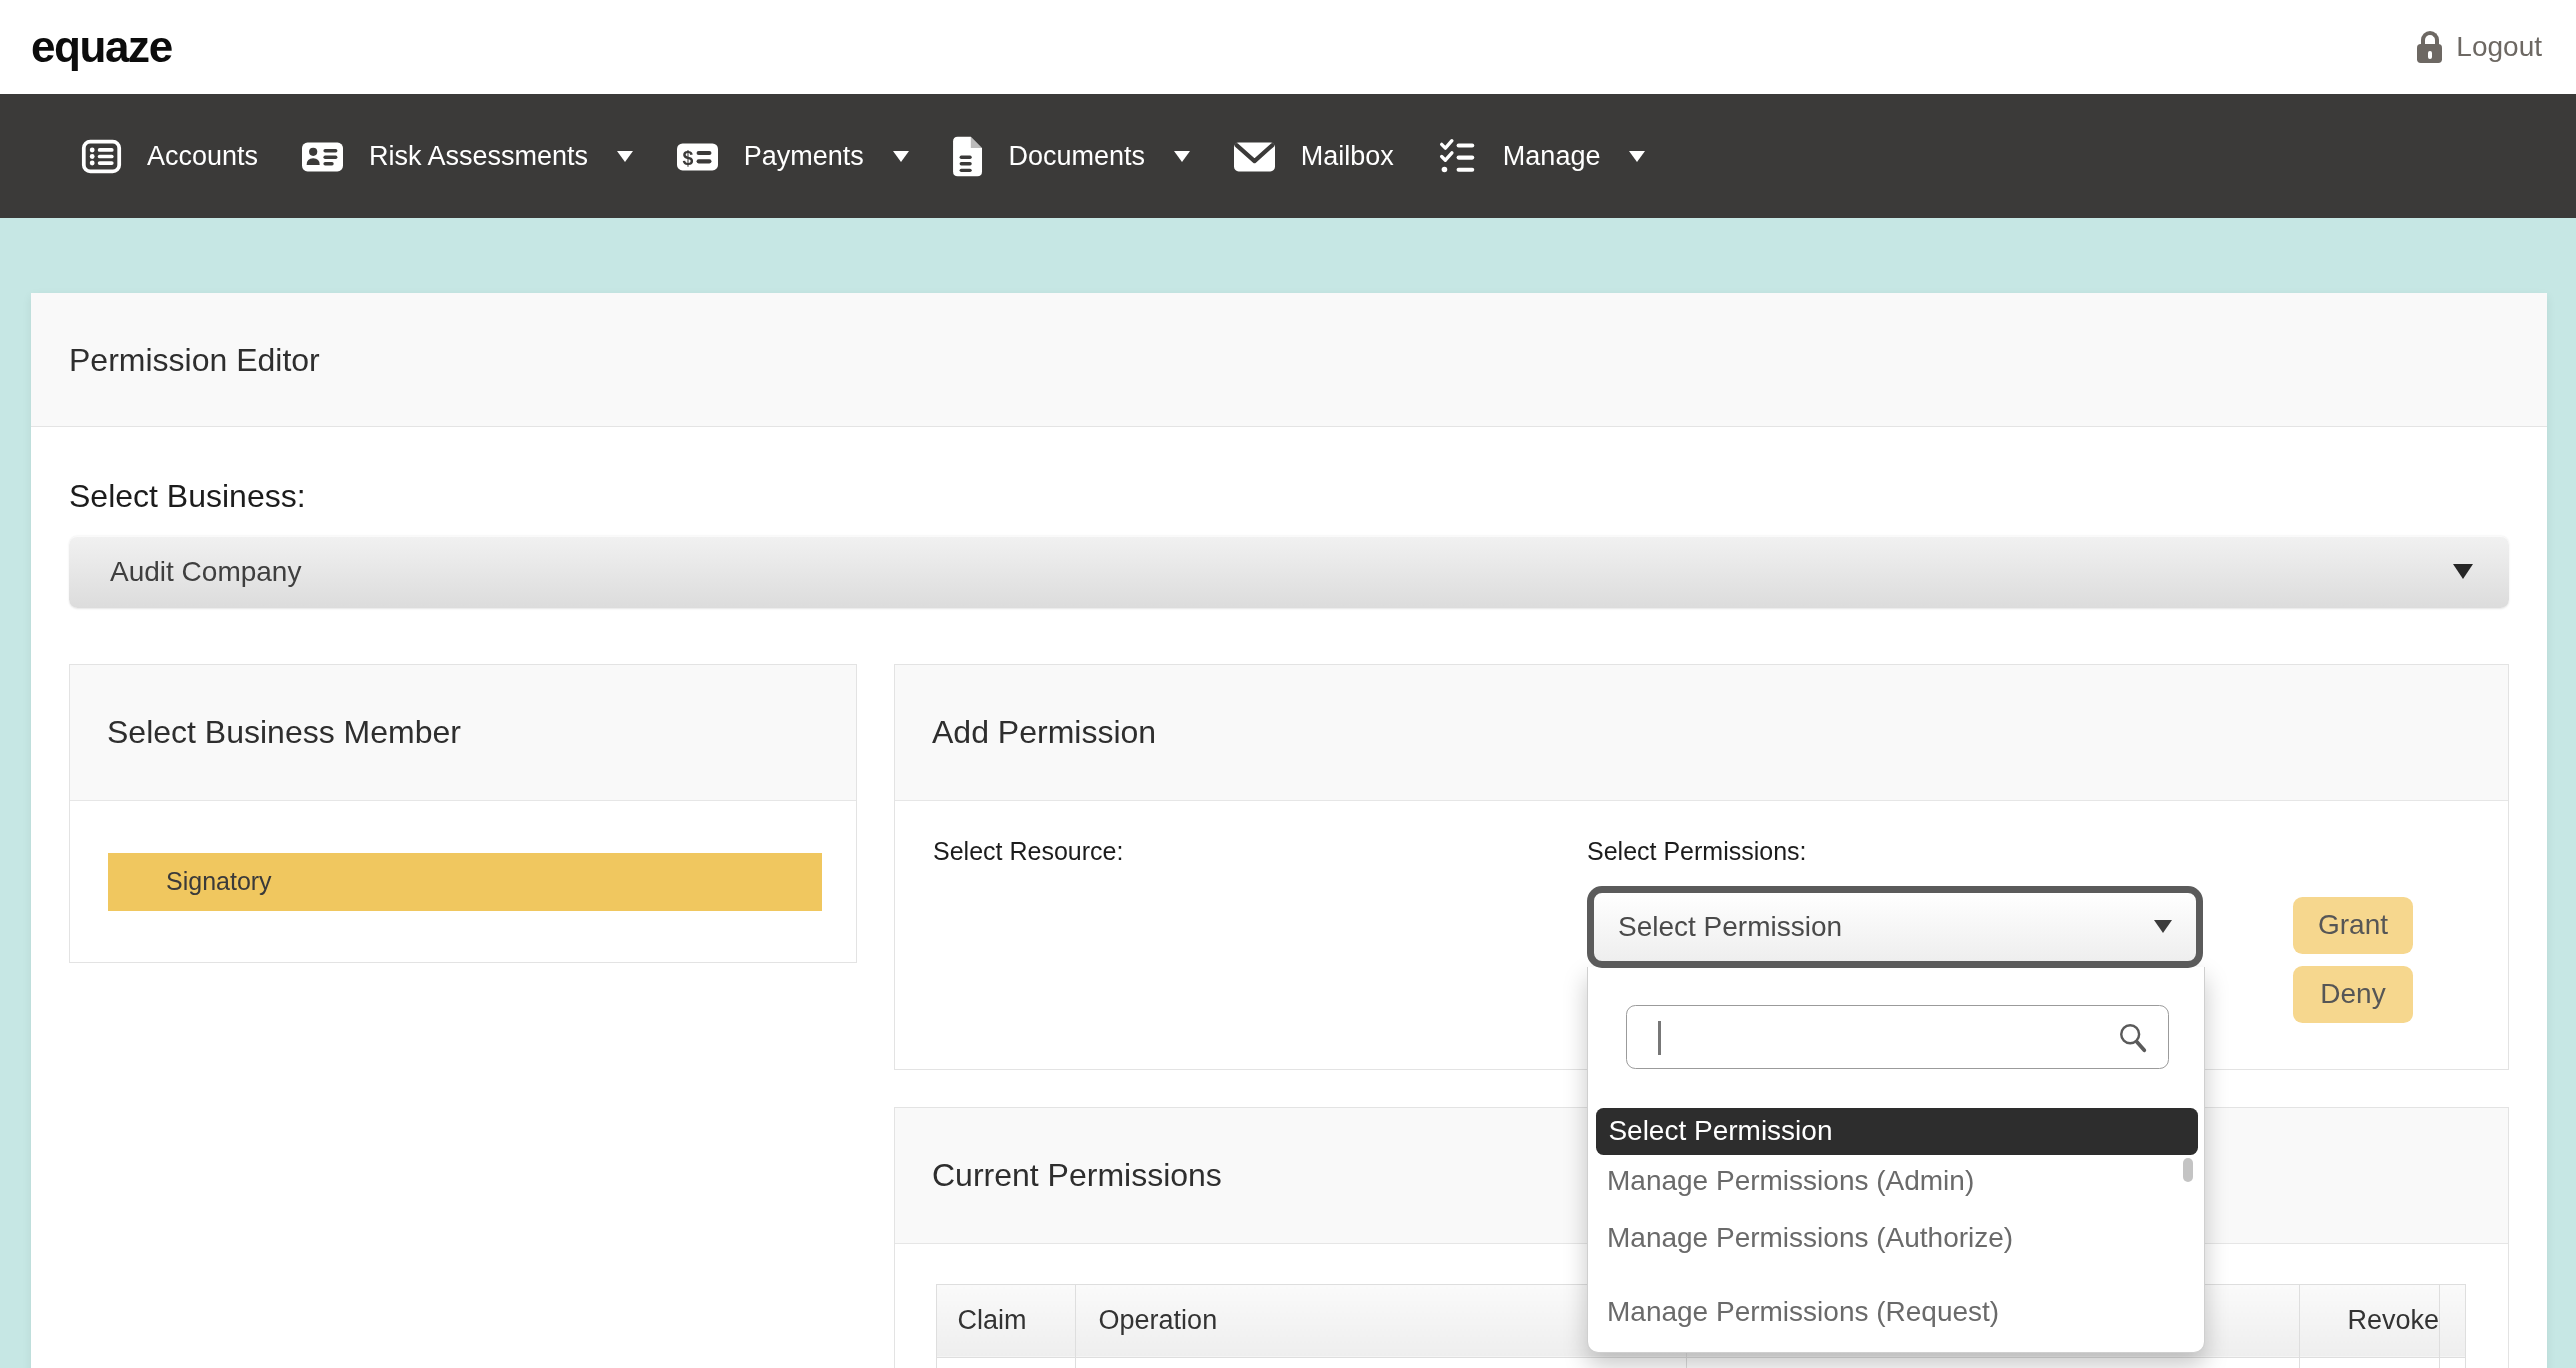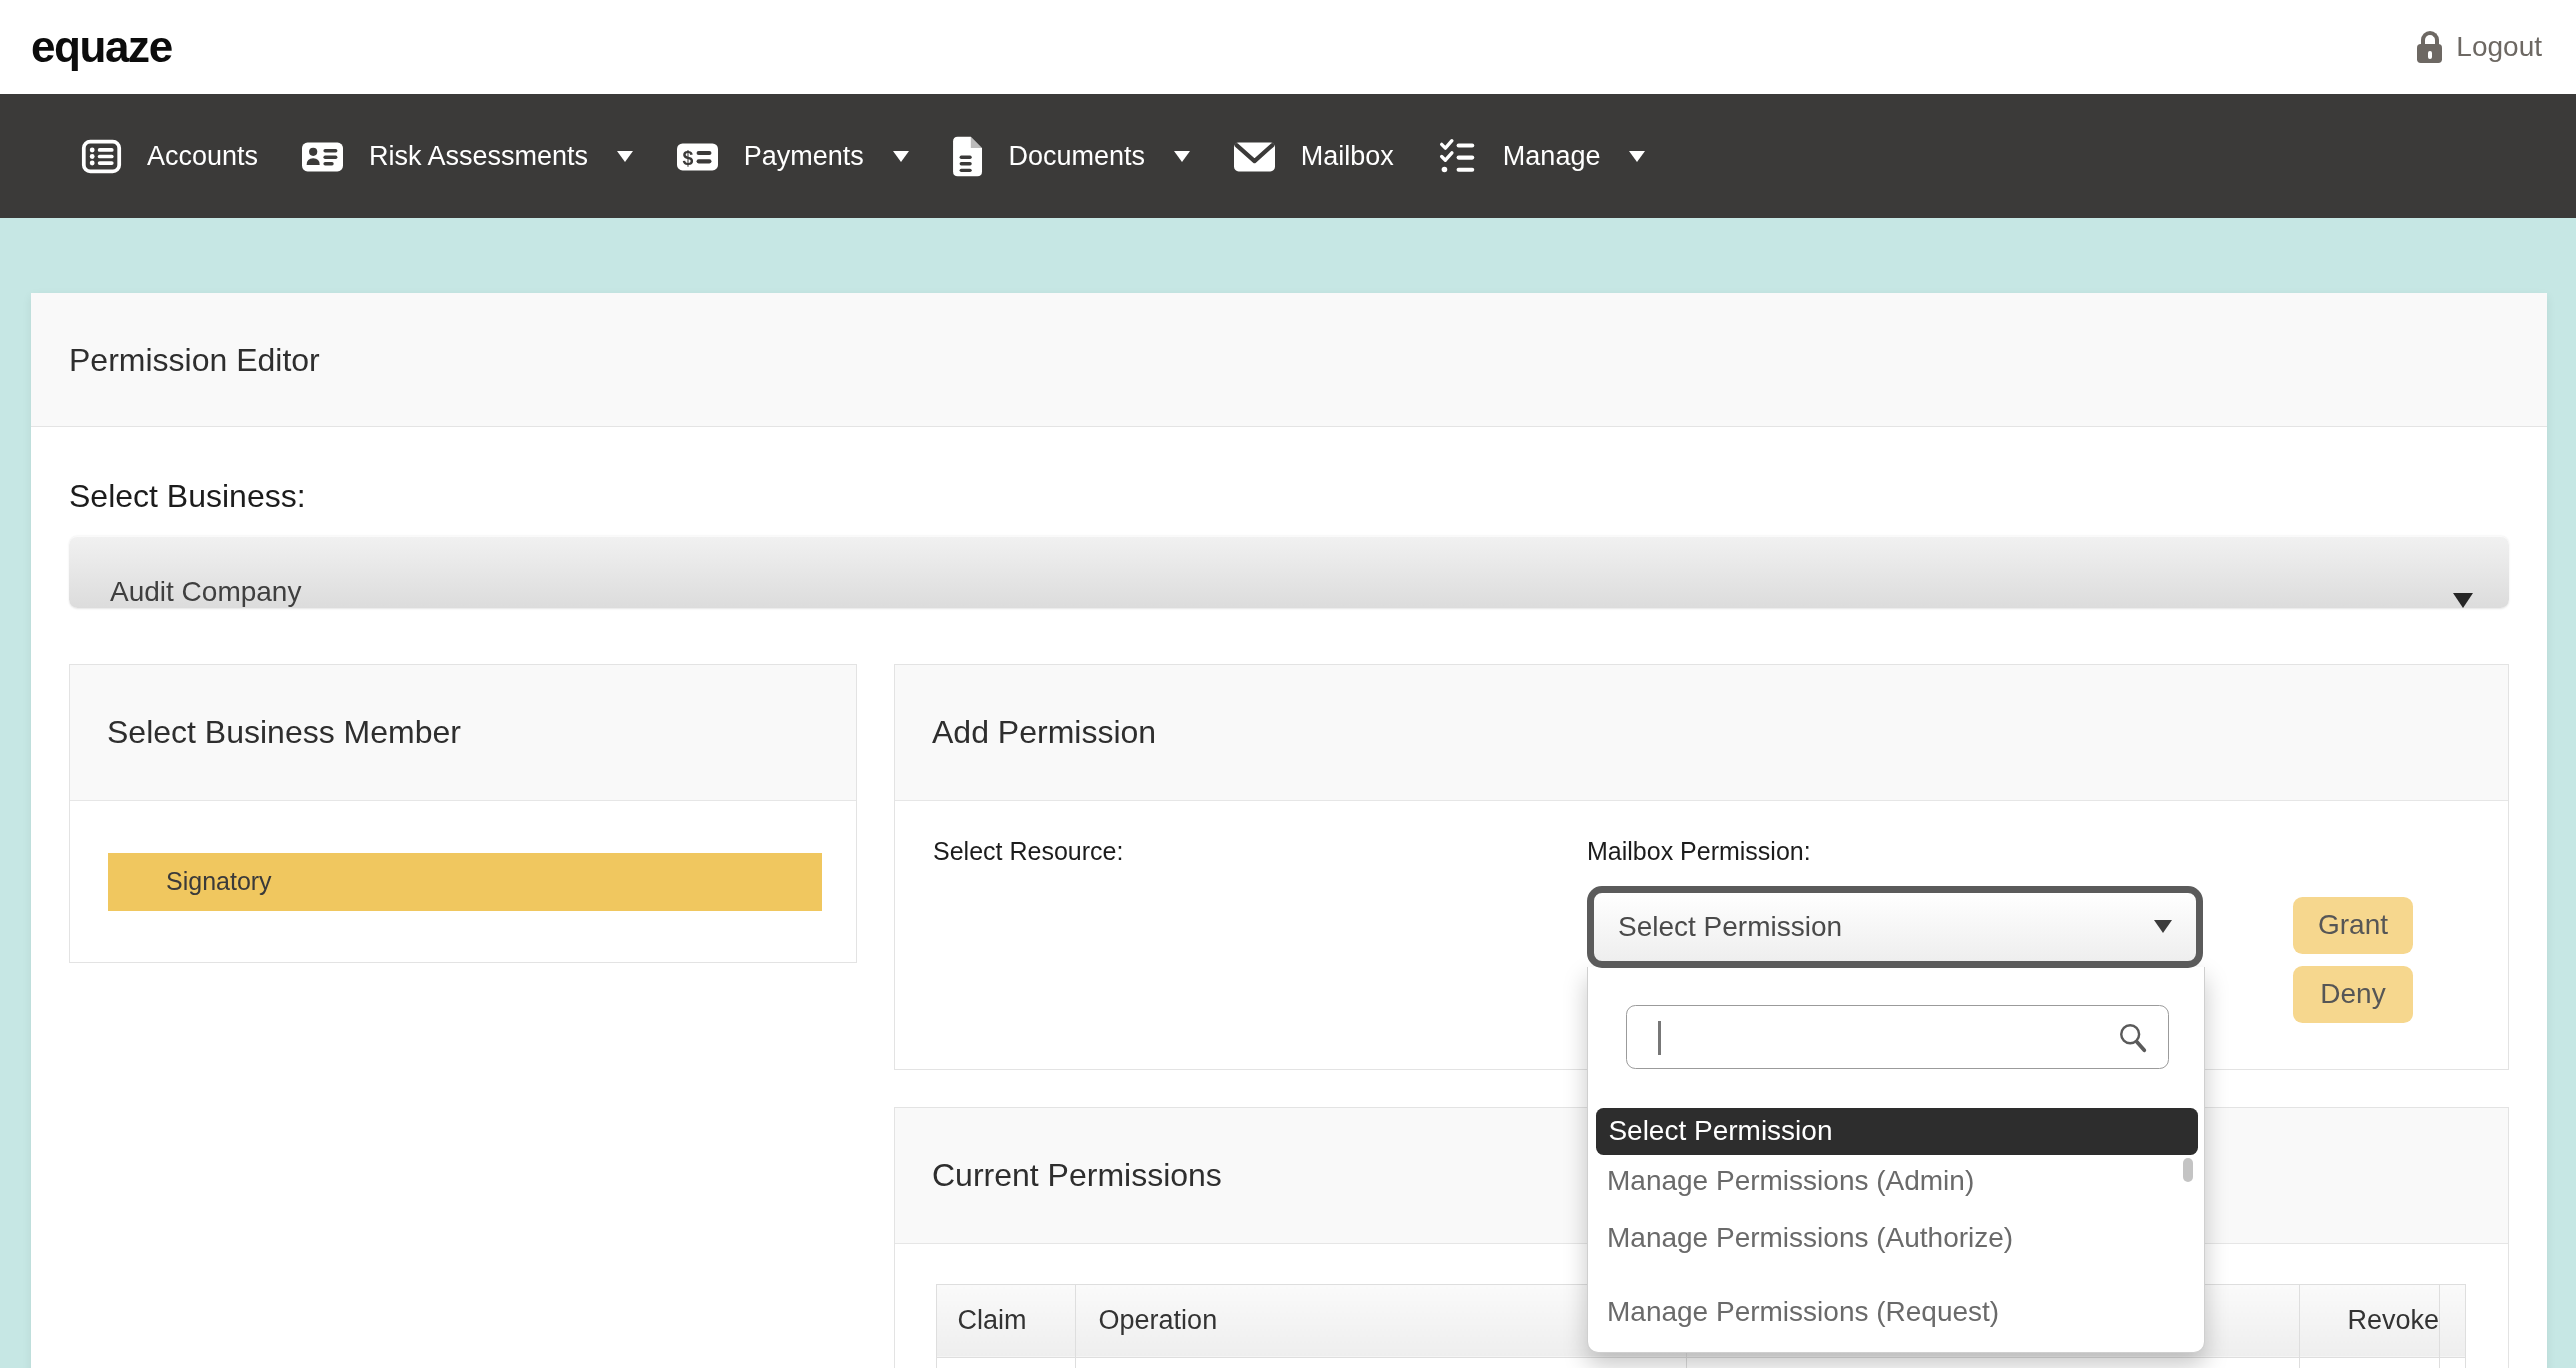--- a/index.html
+++ b/index.html
@@ -28,21 +28,21 @@
 
   
   .container { margin:75px 29px 0 31px; width:2516px; min-height:1076px; background:#ffffff;
                box-shadow:0 2.8px 9.4px rgba(0,0,0,0.07); }
   .page-header { background:#f9f9f9; border-bottom:1.9px solid #e4e4e4; padding:49px 38px 47px; }
   .page-title { font-size:32px; color:#2e2e2e; font-weight:500; }
   .content { padding:51px 38px 0; }
 
   .field-label { font-size:32px; color:#1c1c1c; }
 
-  .gsel { background:linear-gradient(#f1f1f1,#dcdcdc); border-radius:8.4px; display:flex; align-items:flex-end;
+  .gsel { background:linear-gradient(#f1f1f1,#dcdcdc); border-radius:8.4px; display:flex; align-items:center;
           color:#3f3f3f; font-size:28px; box-shadow:inset 0 0.9px 0 rgba(255,255,255,.65), 0 0.9px 1.9px rgba(0,0,0,.10);
           cursor:pointer; }
   .caret-dk { width:0; height:0; border-left:10.3px solid transparent; border-right:10.3px solid transparent;
               border-top:15px solid #262626; margin-left:auto; }
   .business-select { margin-top:20.6px; height:72px; padding:0 36px 0 41px; }
 
   .columns { display:flex; gap:37px; margin-top:56px; align-items:flex-start; }
   .card { border:1.9px solid #e3e3e3; background:#fff; }
   .card-header { background:#f9f9f9; border-bottom:1.9px solid #e6e6e6; padding:49px 37px; }
   .card-title { font-size:32px; color:#2e2e2e; font-weight:500; }
@@ -232,21 +232,21 @@
         <section class="right-col">
 
           <div class="card add-card">
             <div class="card-header">
               <h2 class="card-title">Add Permission</h2>
             </div>
             <div class="add-body">
 
               <div class="abs-label res-label">Select Resource:</div>
 
-              <div class="abs-label perm-label">Mailbox Permission:</div>
+              <div class="abs-label perm-label">Select Permissions:</div>
               <div class="perm-select">
                 <span>Select Permission</span>
                 <span class="caret-dk"></span>
               </div>
 
               <button class="ybtn grant-btn">Grant</button>
               <button class="ybtn deny-btn">Deny</button>
 
               <div class="dropdown-panel">
                 <div class="search-box">

